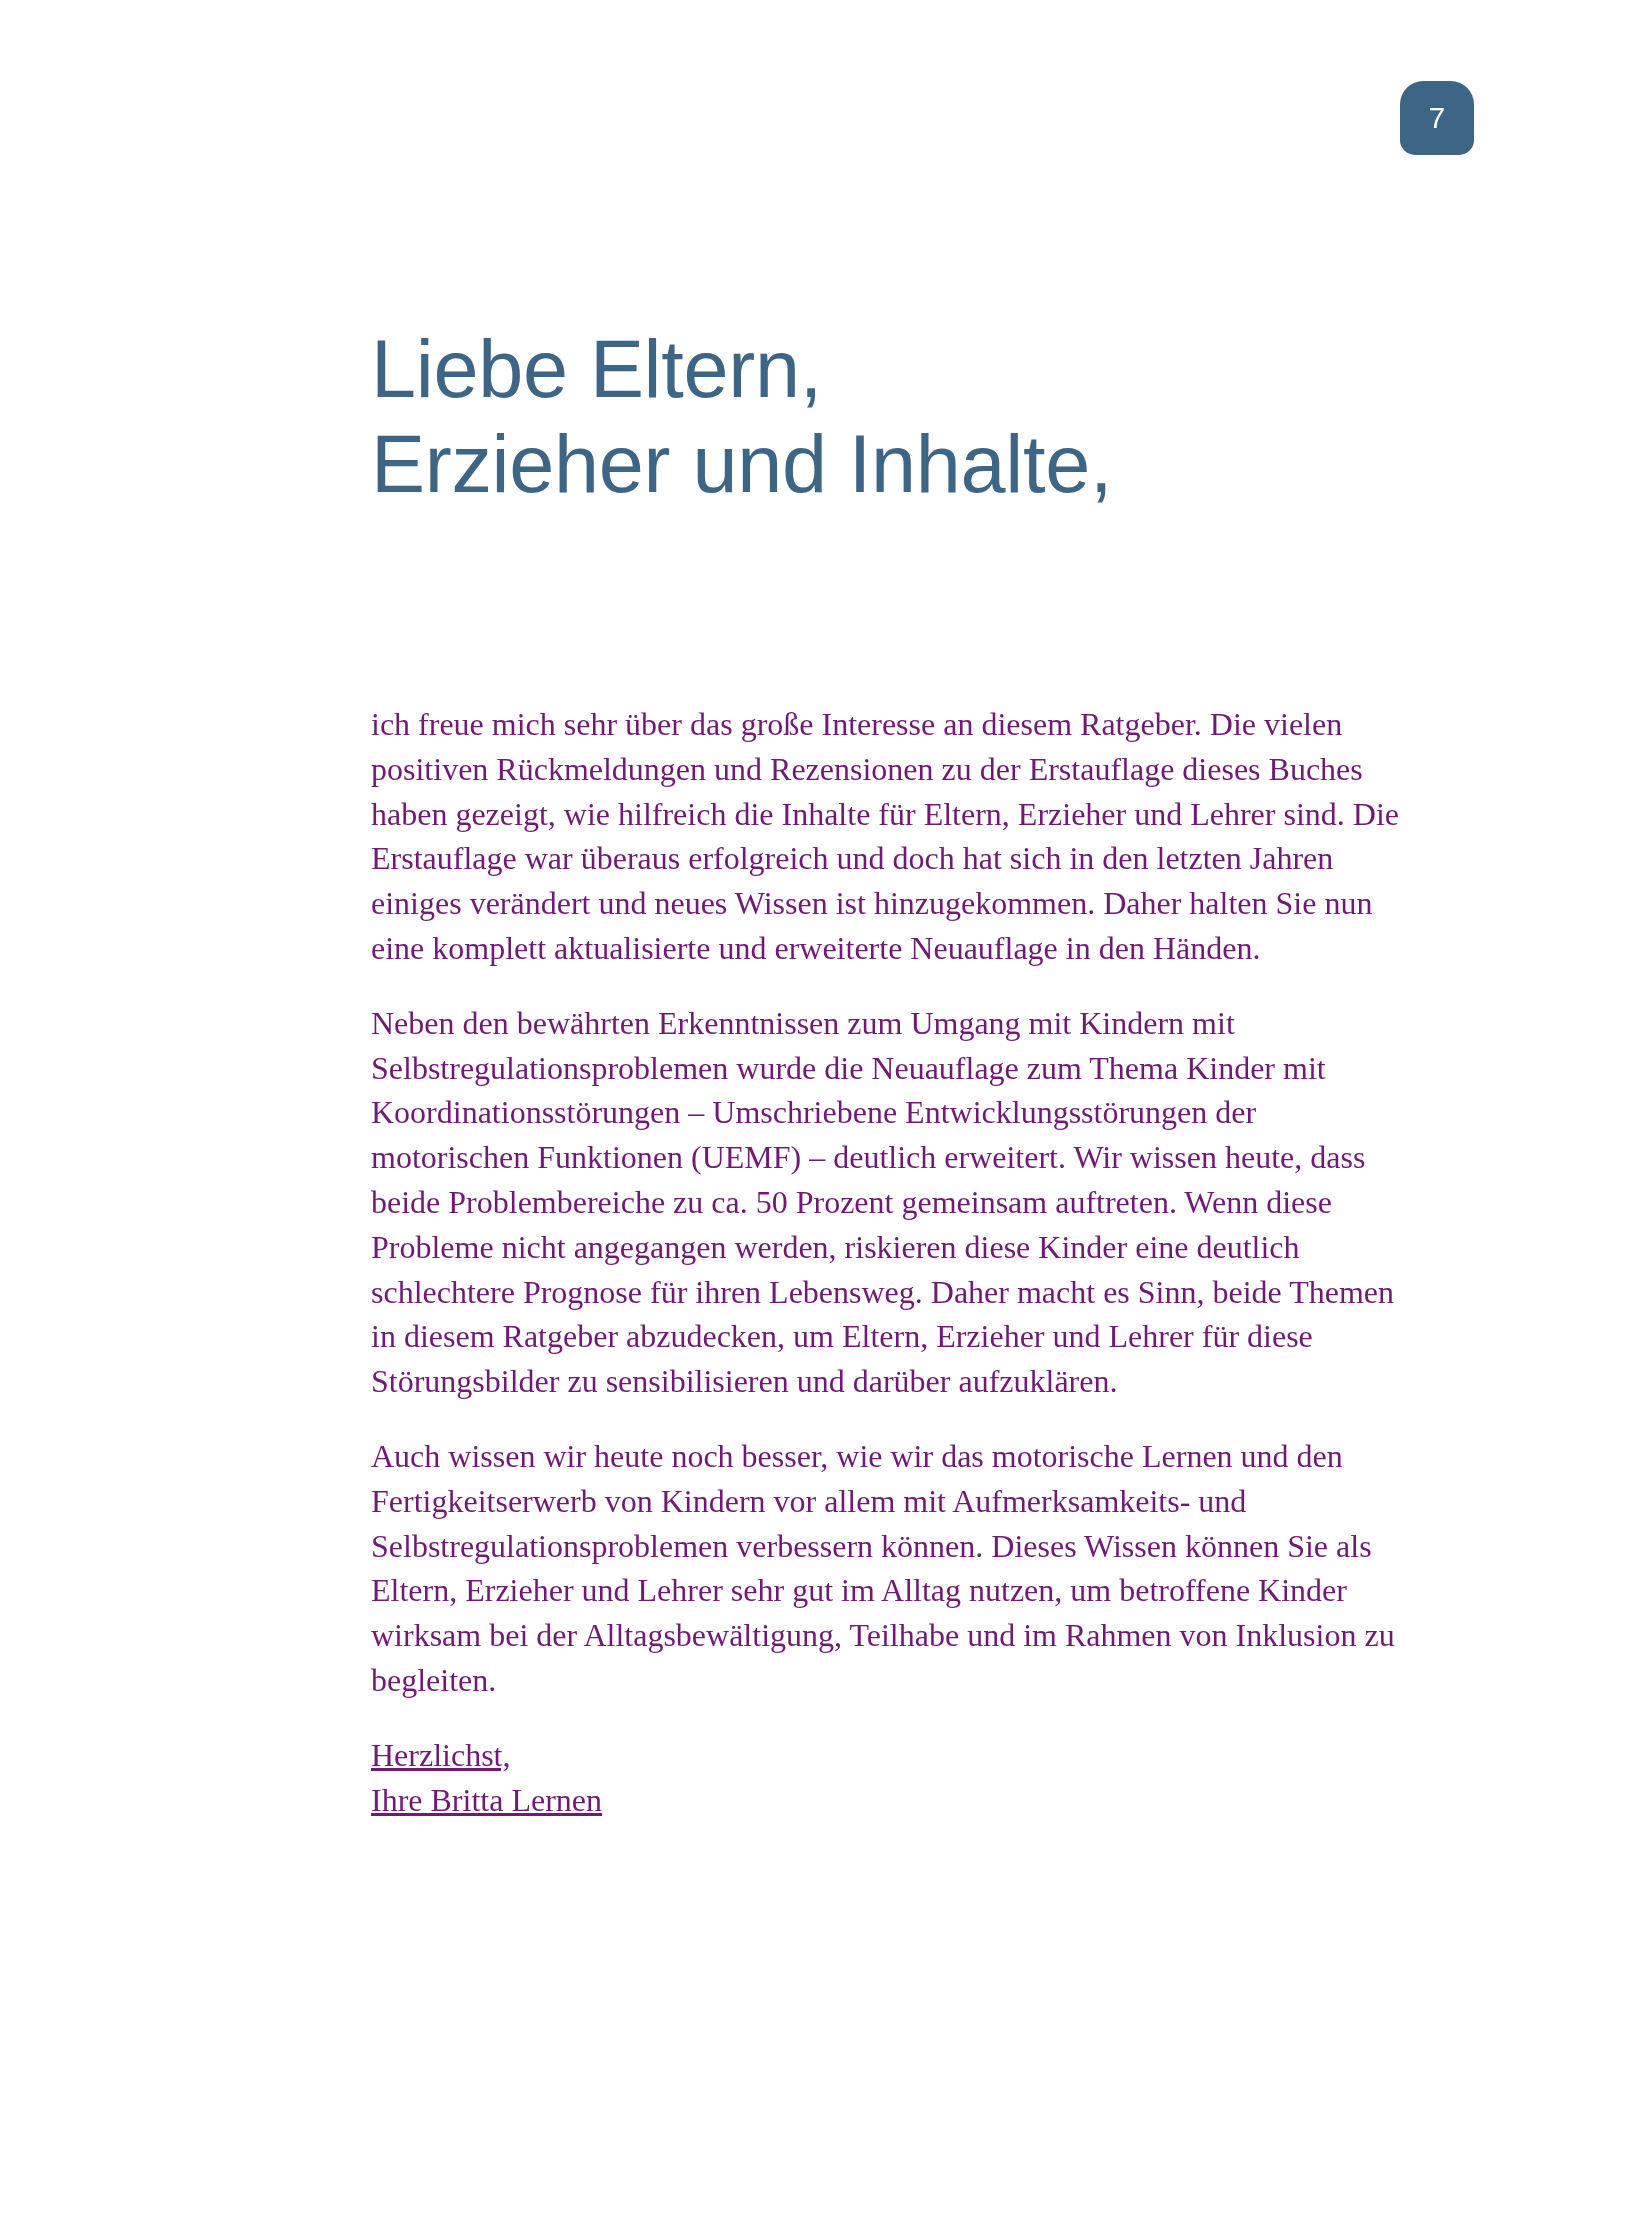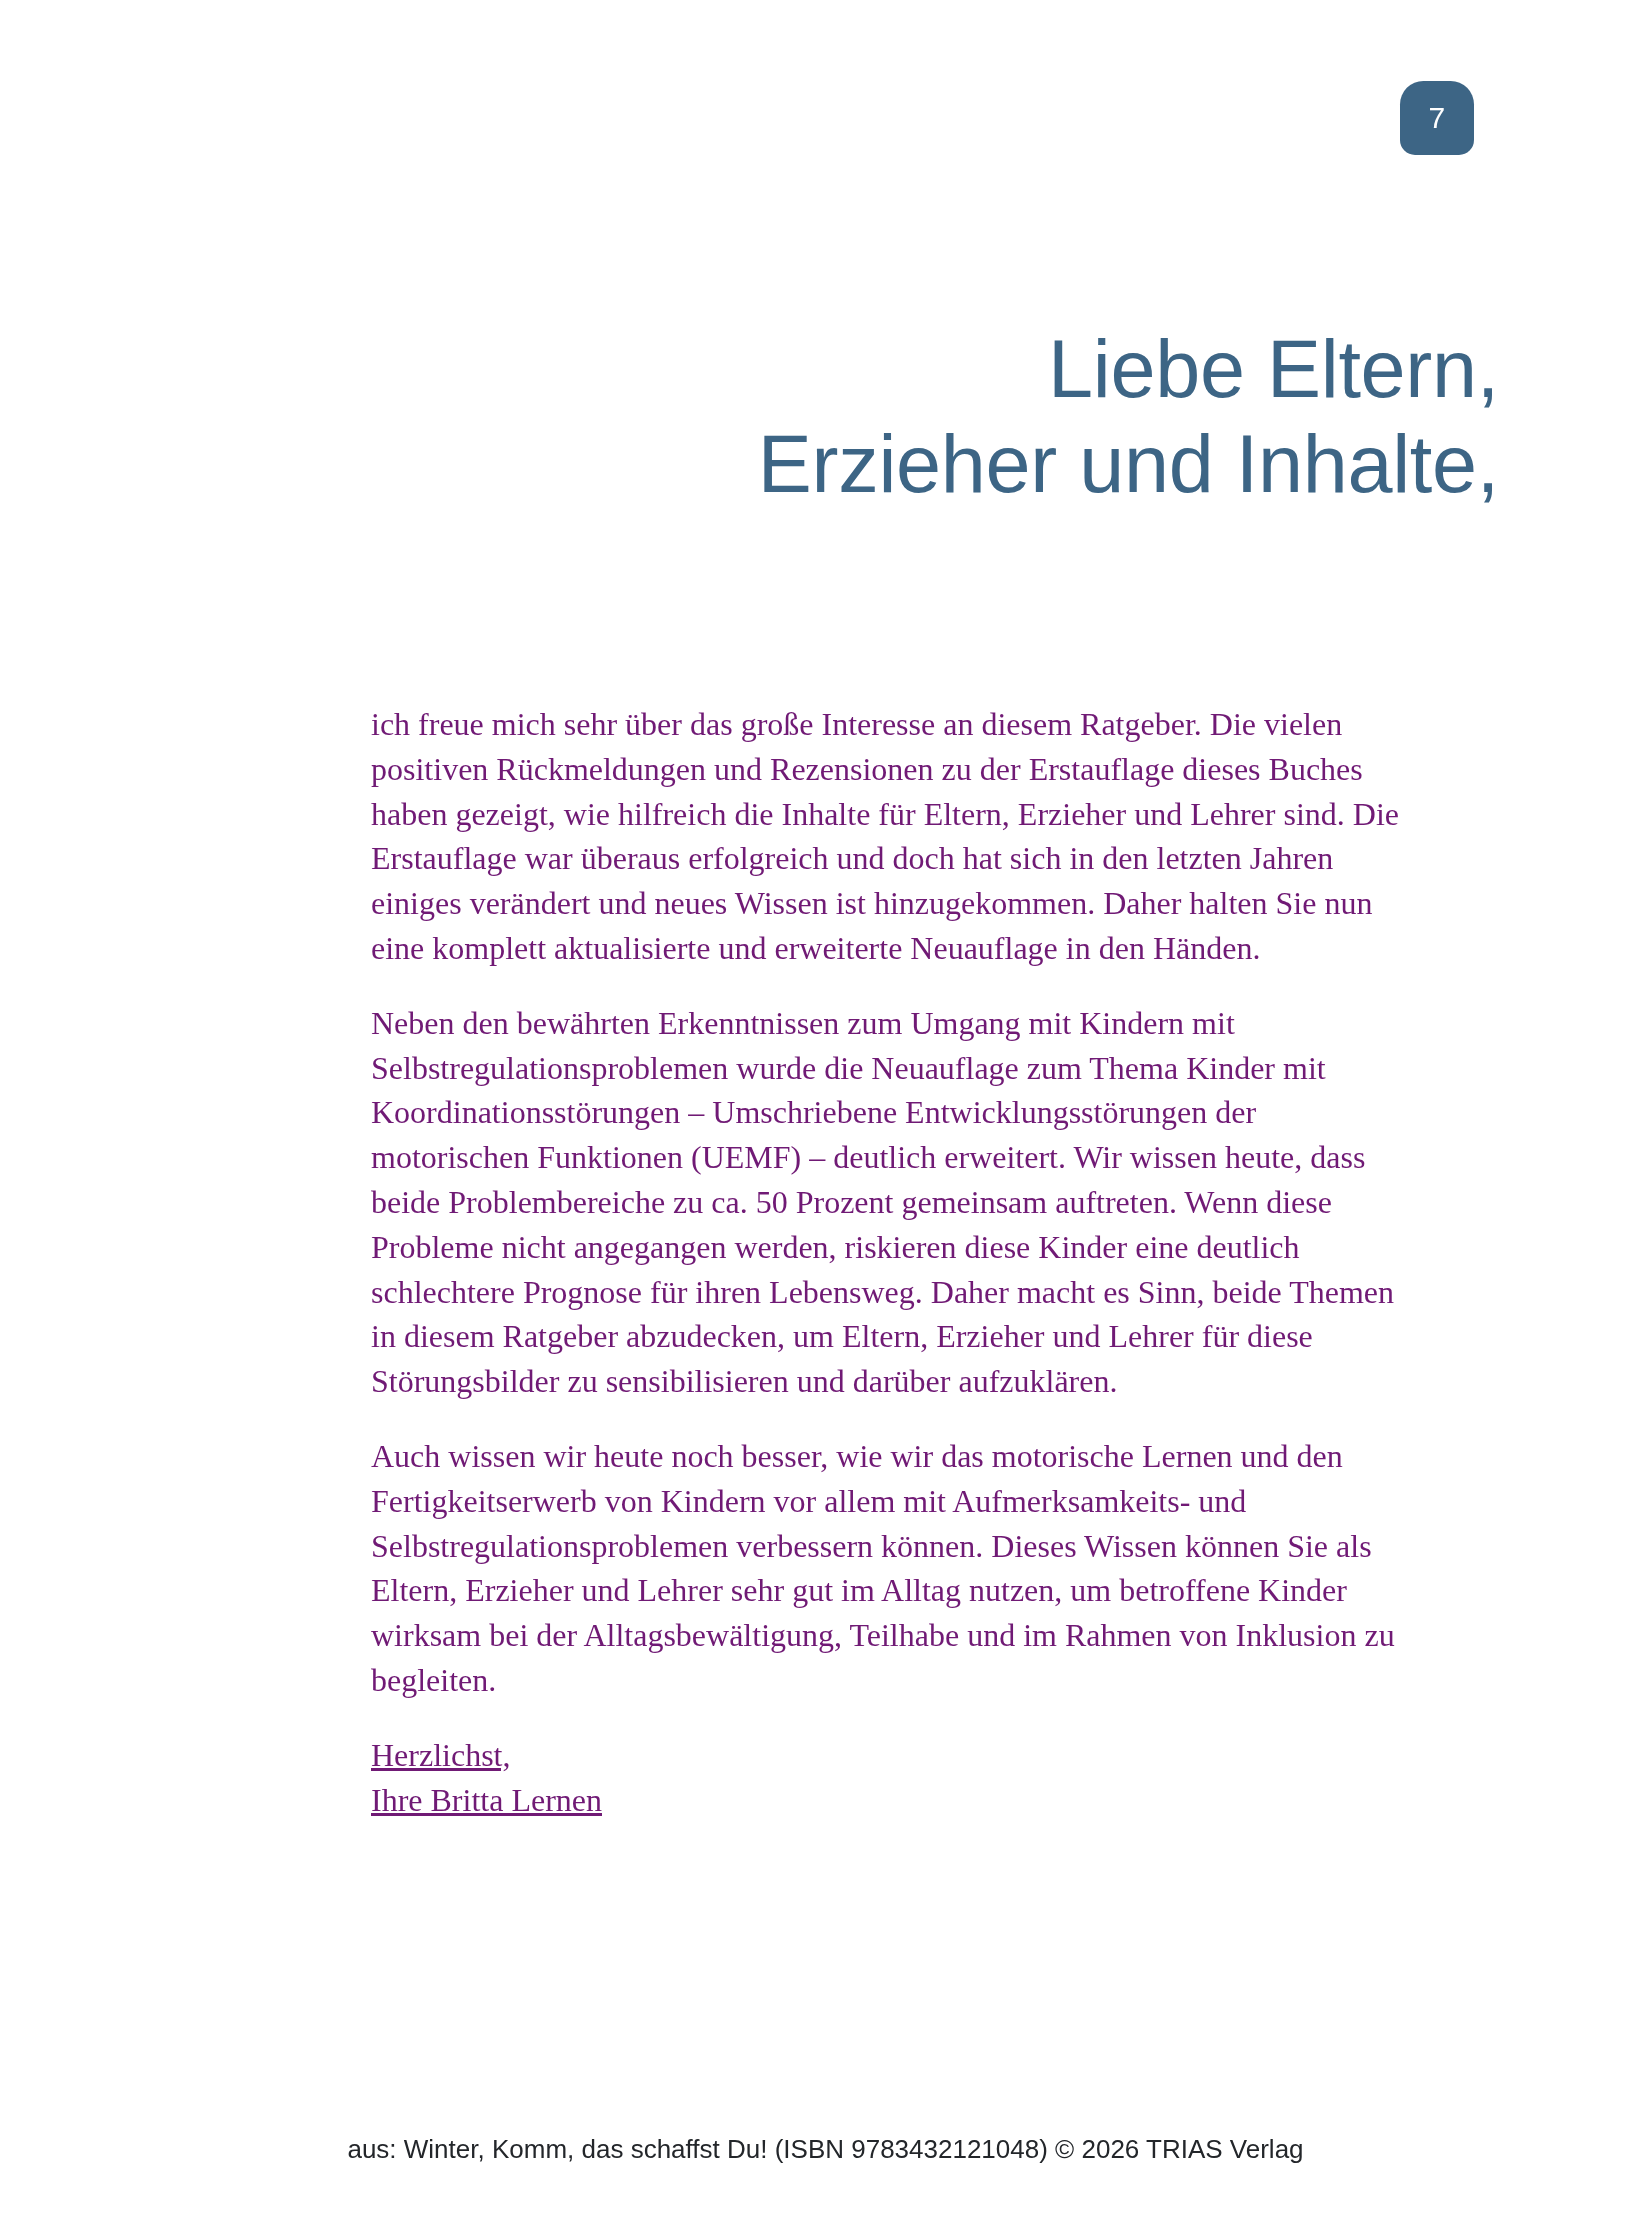--- a/index.html
+++ b/index.html
@@ -56,21 +56,20 @@
     color: #3d6585;
     font-family: "Liberation Sans", sans-serif;
     font-weight: 400;
     font-size: 81px;
     line-height: 1.08;
     letter-spacing: -0.3px;
   }
   .headline .line {
     display: block;
     white-space: nowrap;
-    text-align: right;
   }
   .headline .line1 { margin-bottom: 6.9px; }
 
   
   .body-copy {
     position: absolute;
     left: 371px;
     top: 702px;
     width: 1044px;
     font-family: "Liberation Serif", serif;
@@ -120,16 +119,15 @@
   <div class="body-copy">
     <p>ich freue mich sehr über das große Interesse an diesem Ratgeber. Die vielen positiven Rückmeldungen und Rezensionen zu der Erstauflage dieses Buches haben gezeigt, wie hilfreich die Inhalte für Eltern, Erzieher und Lehrer sind. Die Erstauflage war überaus erfolgreich und doch hat sich in den letzten Jahren einiges verändert und neues Wissen ist hinzugekommen. Daher halten Sie nun eine komplett aktualisierte und erweiterte Neuauflage in den Händen.</p>
     <p>Neben den bewährten Erkenntnissen zum Umgang mit Kindern mit Selbstregulationsproblemen wurde die Neuauflage zum Thema Kinder mit Koordinationsstörungen – Umschriebene Entwicklungsstörungen der motorischen Funktionen (UEMF) – deutlich erweitert. Wir wissen heute, dass beide Problembereiche zu ca. 50 Prozent gemeinsam auftreten. Wenn diese Probleme nicht angegangen werden, riskieren diese Kinder eine deutlich schlechtere Prognose für ihren Lebensweg. Daher macht es Sinn, beide Themen in diesem Ratgeber abzudecken, um Eltern, Erzieher und Lehrer für diese Störungsbilder zu sensibilisieren und darüber aufzuklären.</p>
     <p>Auch wissen wir heute noch besser, wie wir das motorische Lernen und den Fertigkeitserwerb von Kindern vor allem mit Aufmerksamkeits- und Selbstregulationsproblemen verbessern können. Dieses Wissen können Sie als Eltern, Erzieher und Lehrer sehr gut im Alltag nutzen, um betroffene Kinder wirksam bei der Alltagsbewältigung, Teilhabe und im Rahmen von Inklusion zu begleiten.</p>
     <p class="signature">
       <span>Herzlichst,</span>
       <span>Ihre Britta Lernen</span>
     </p>
   </div>
 
-  <div class="footer">aus: Winter, Komm, das schaffst Du! (ISBN 9783432121048) © 2026 TRIAS Verlag</div>
 
 </div>
 
 
 </body></html>

